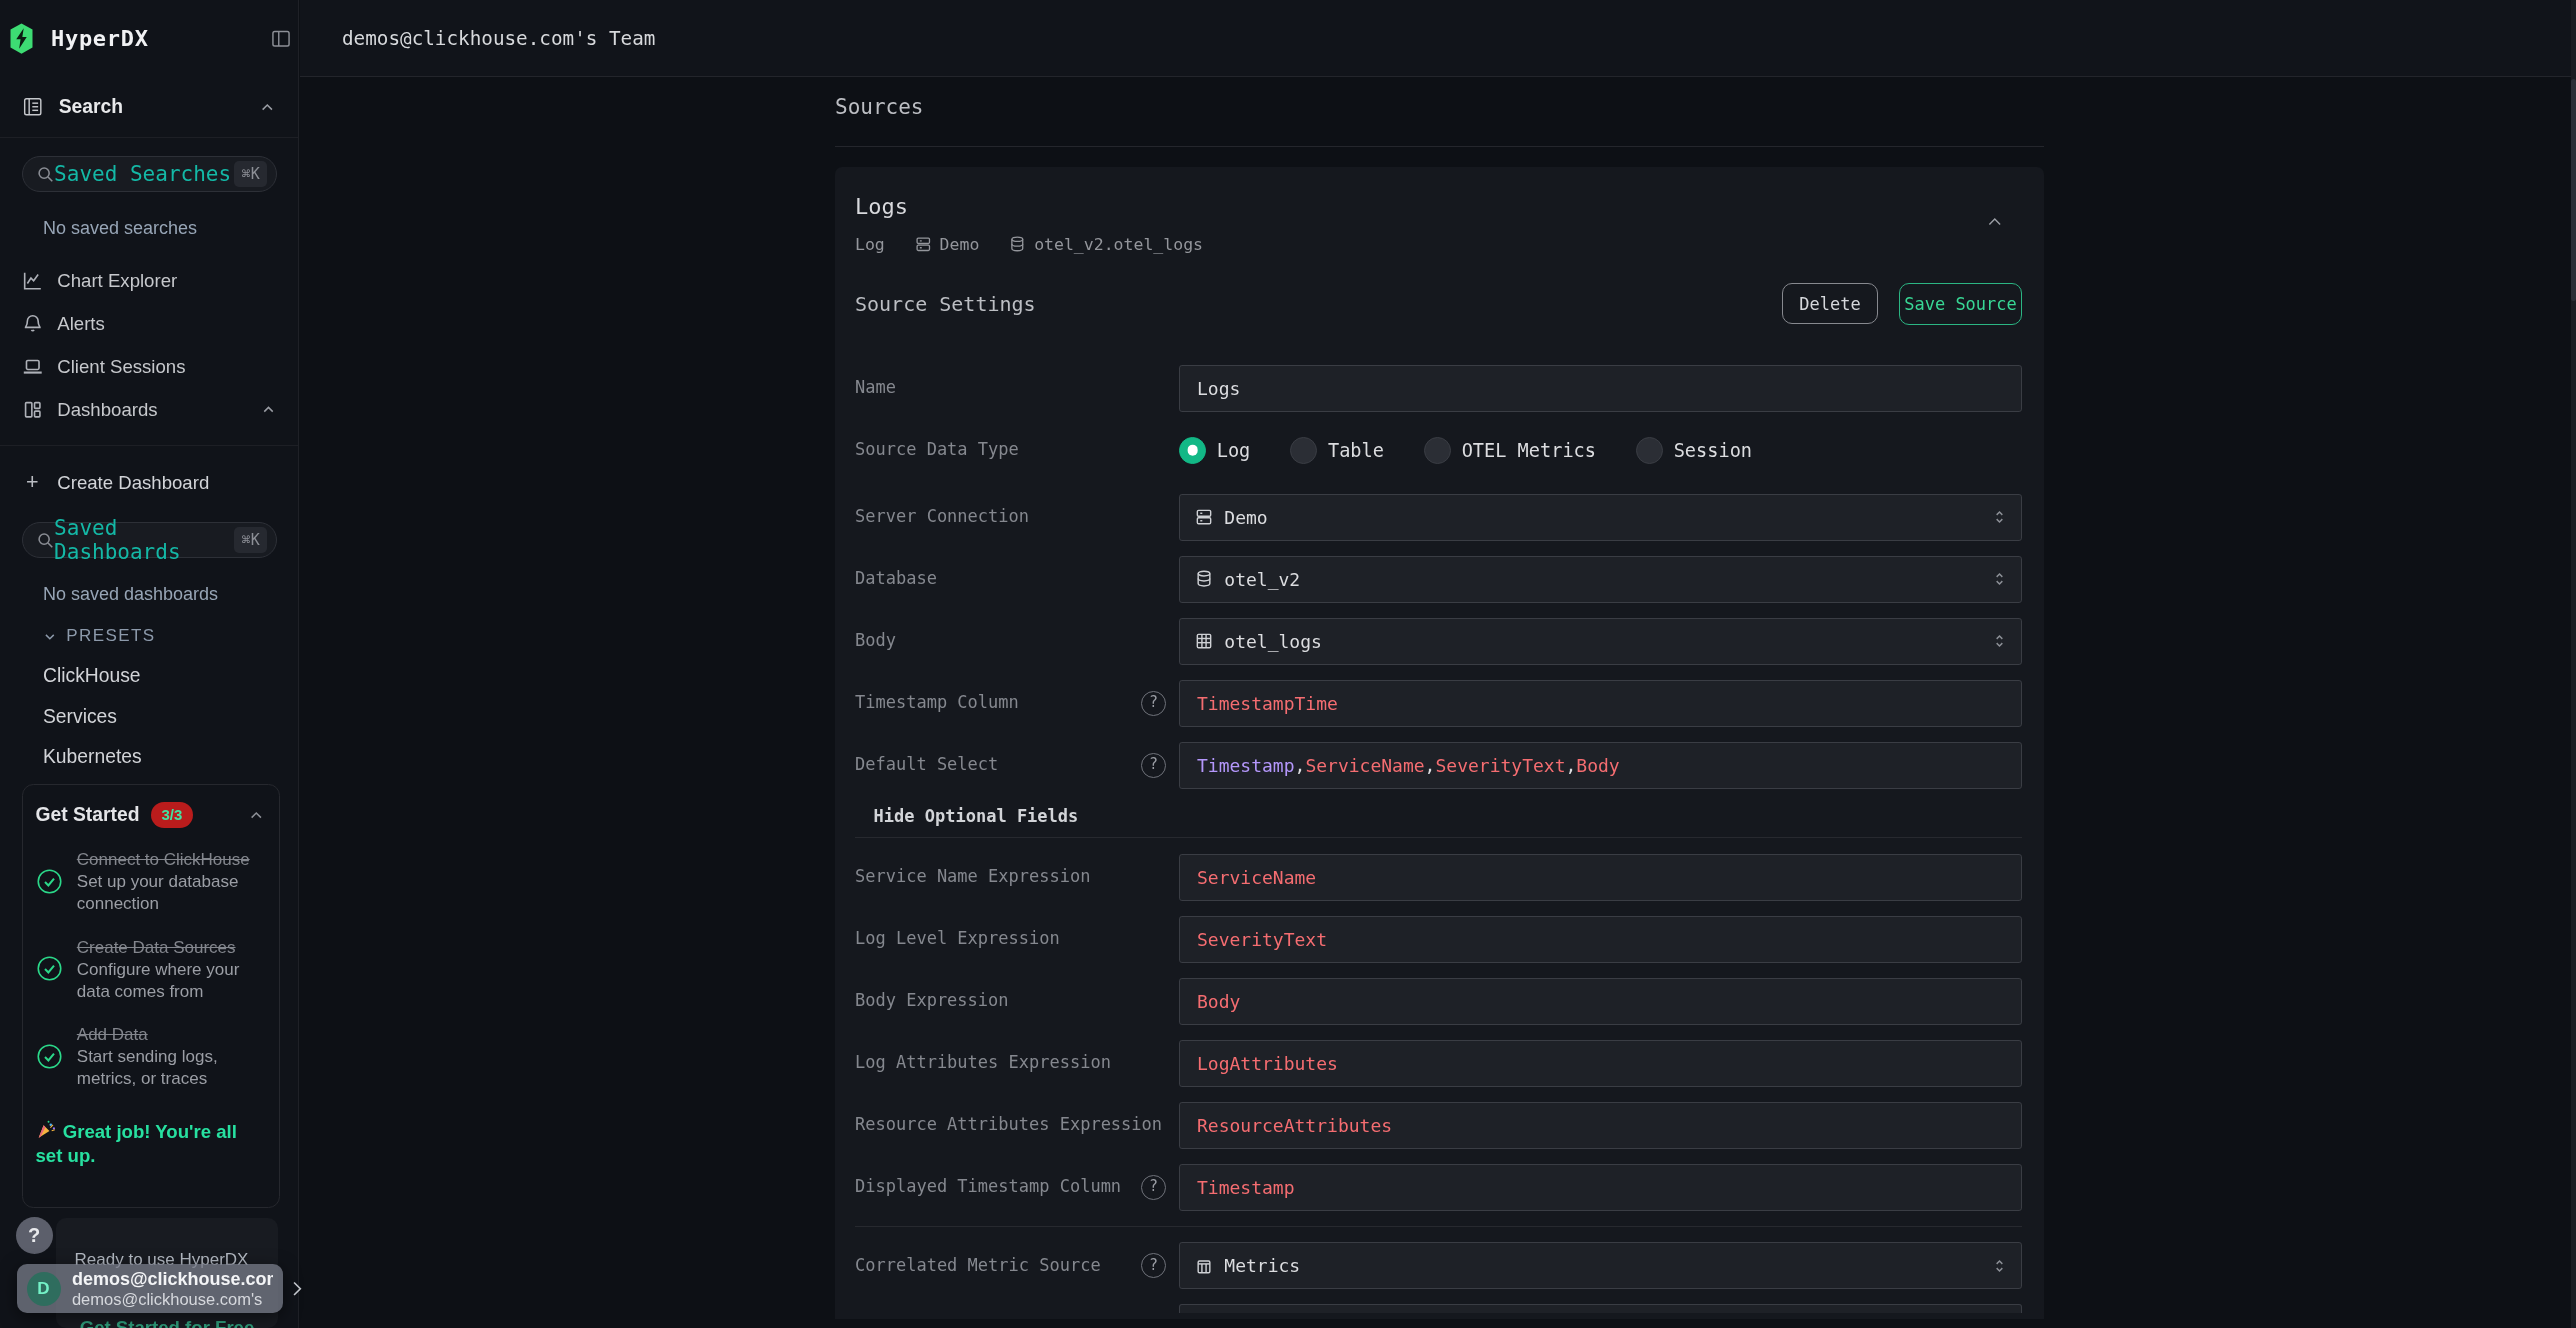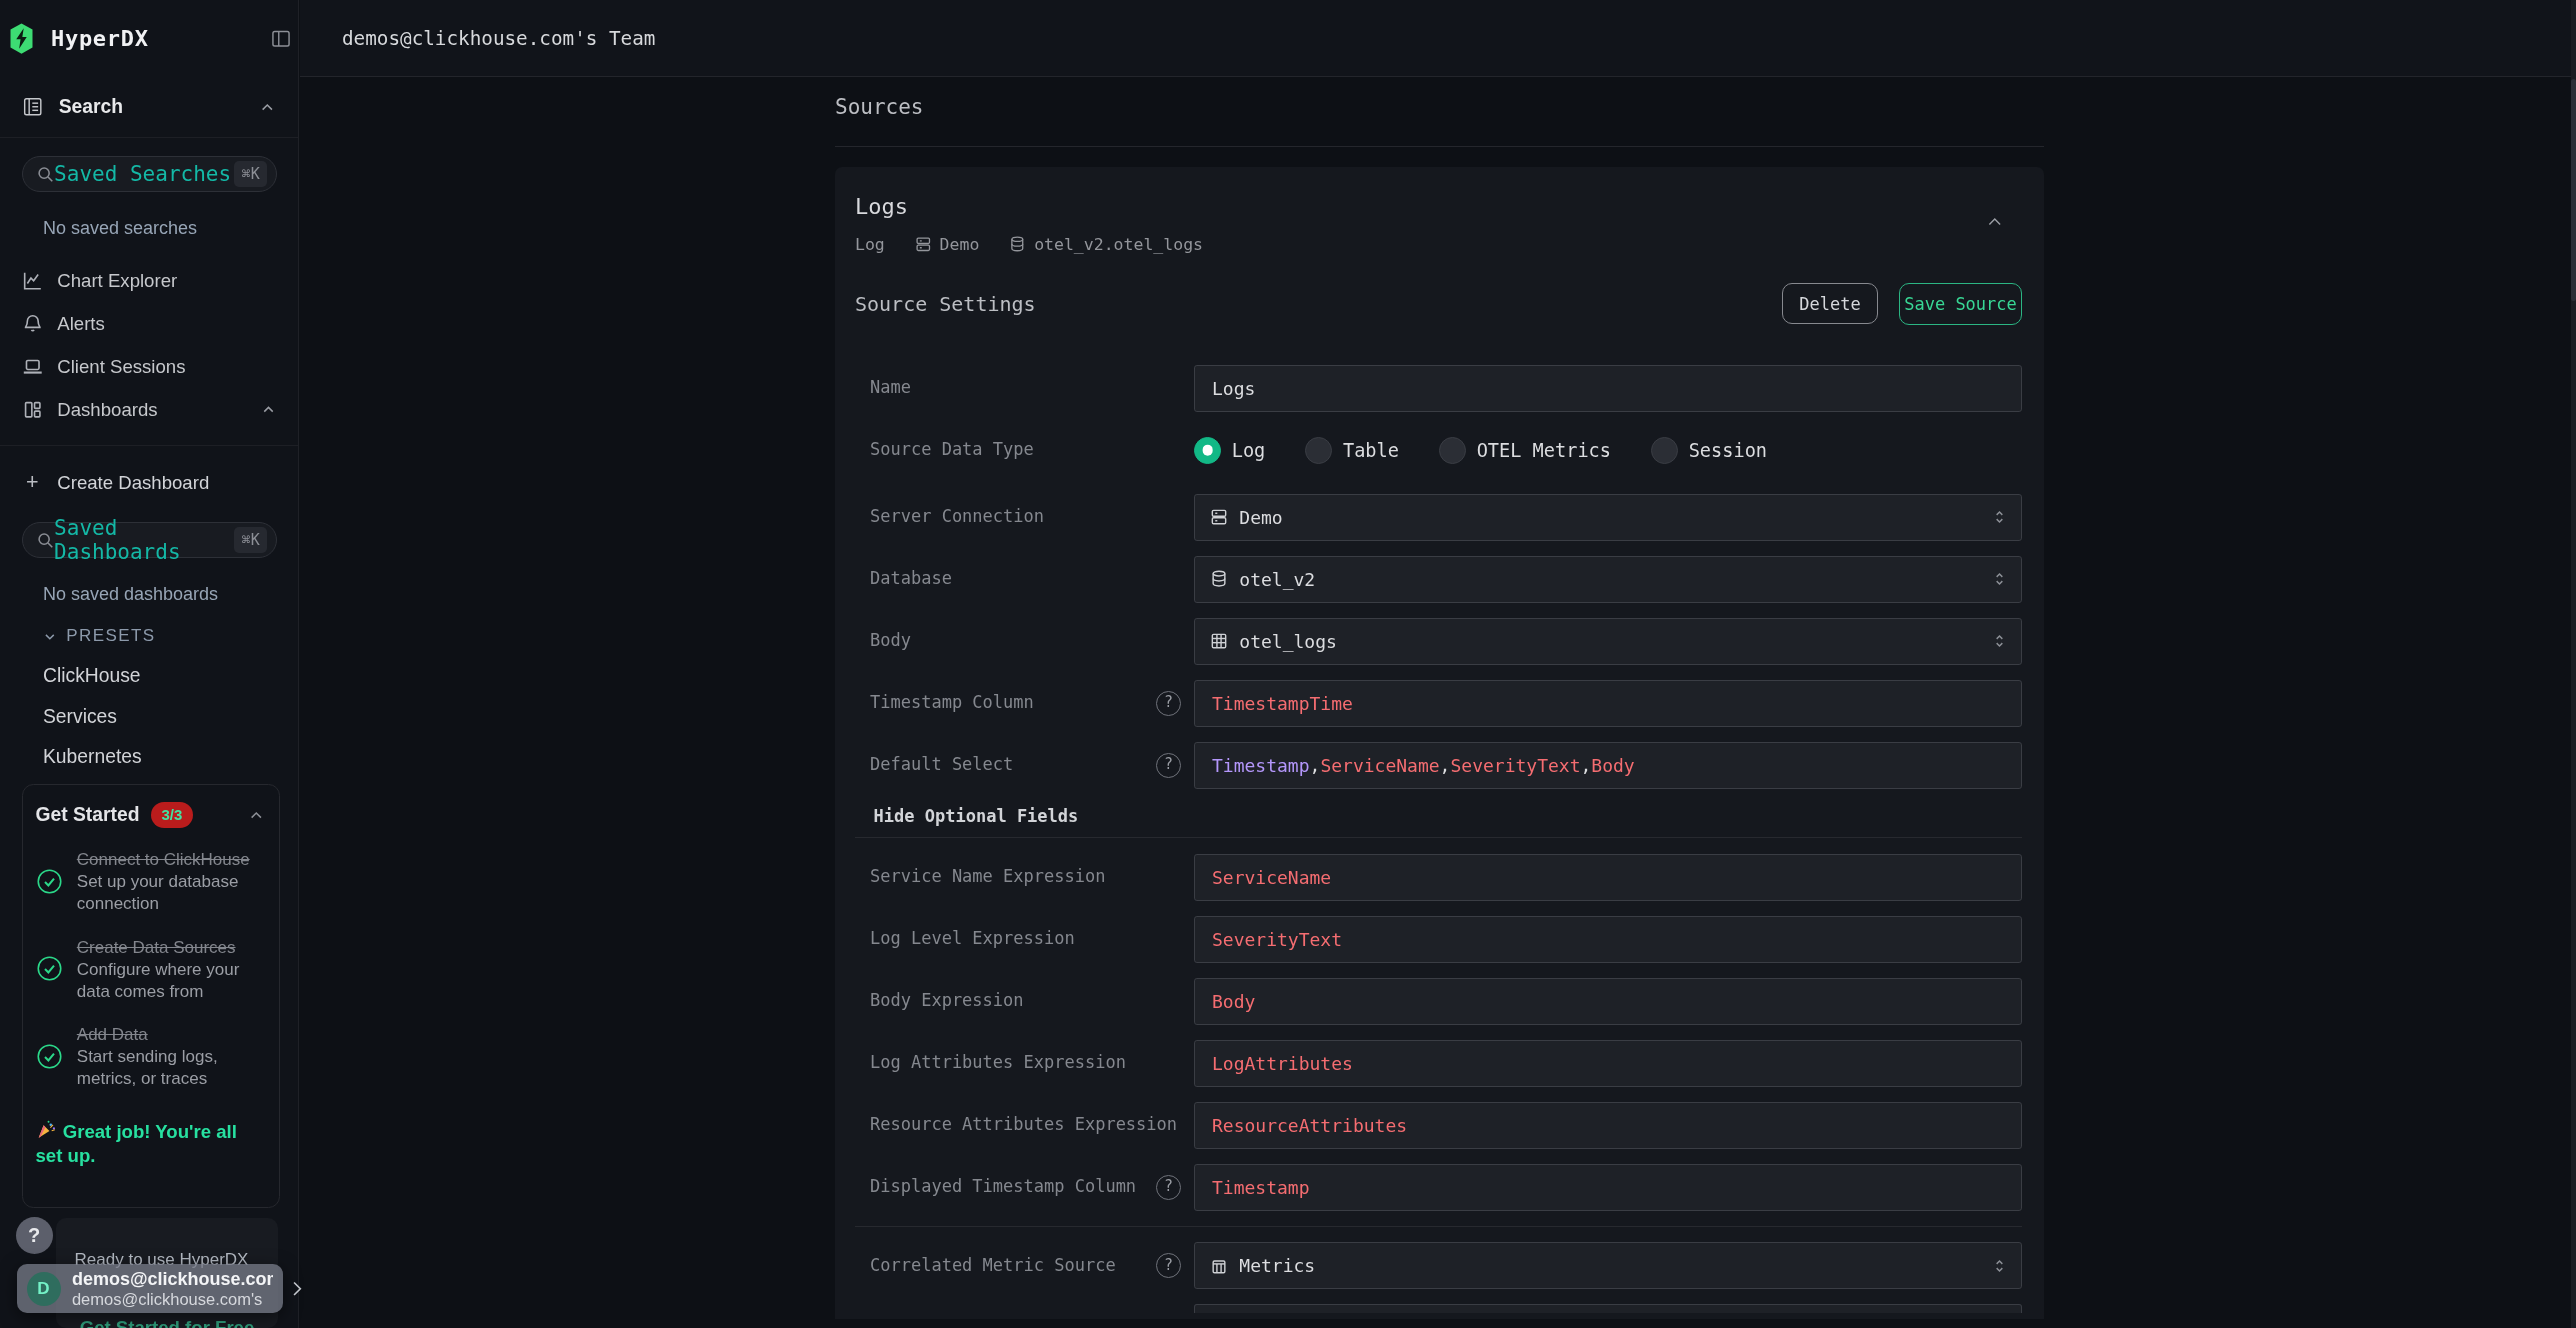--- a/index.html
+++ b/index.html
@@ -97,21 +97,21 @@
   .badge-item { display:flex; align-items:center; margin-right:29px; }
   .badge-item .bi { width:18.6px; height:18.6px; margin-right:7.2px; color:#94969c; }
 
   .settings-row { display:flex; align-items:center; margin:29px 22px 0 20px; }
   .settings-title { font-family:"DejaVu Sans Mono", monospace; font-size:20px; color:#bcbec3; flex:1; }
   .btn { font-family:"DejaVu Sans Mono", monospace; font-size:17px; border-radius:10px; display:flex; align-items:center; justify-content:center; }
   .btn-delete { width:96px; height:41px; border:0.7px solid #87898f; color:#d6d8dc; margin-right:21px; background:transparent; }
   .btn-save { width:123px; height:42px; border:0.7px solid #2bb583; color:#38d795; background:transparent; }
 
   .form { margin:40px 22px 0 20px; }
-  .frow { display:grid; grid-template-columns:311px 1fr; column-gap:13px; align-items:center; margin-bottom:15px;margin-left:15px; }
+  .frow { display:grid; grid-template-columns:311px 1fr; column-gap:13px; align-items:center; margin-bottom:15px; }
   .flabel { display:flex; align-items:center; font-family:"DejaVu Sans Mono", monospace; font-size:17px; color:#85888f; line-height:23.6px; }
   .flabel .lt { flex:1; }
   .help-q { width:25px; height:25px; border:1.4px solid #6f727a; border-radius:50%; color:#9a9da4;
     font-size:15px; display:flex; align-items:center; justify-content:center; flex:0 0 25px; margin-left:8.6px;
     font-family:"DejaVu Sans Mono", monospace; }
   .finput { height:47px; background:#1e2127; border:0.7px solid #3a3d44; border-radius:2.9px;
     display:flex; align-items:center; padding:0 17px; font-family:"DejaVu Sans Mono", monospace; font-size:18px; color:#dcdde0; }
   .fselect { position:relative; padding-left:14.3px; }
   .fselect .si { width:20px; height:20px; margin-right:10px; color:#cfd1d5; flex:0 0 20px; }
   .sel-chev { position:absolute; right:13px; top:50%; transform:translateY(-50%); color:#8d9097; }

